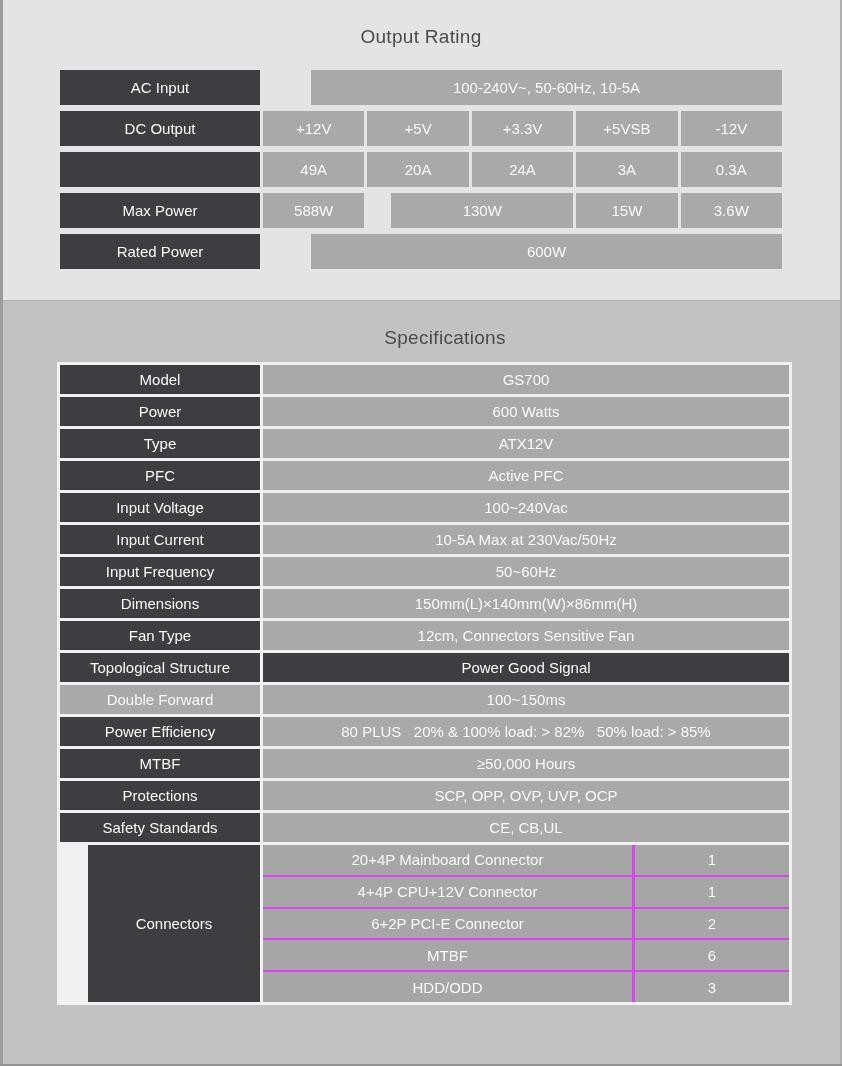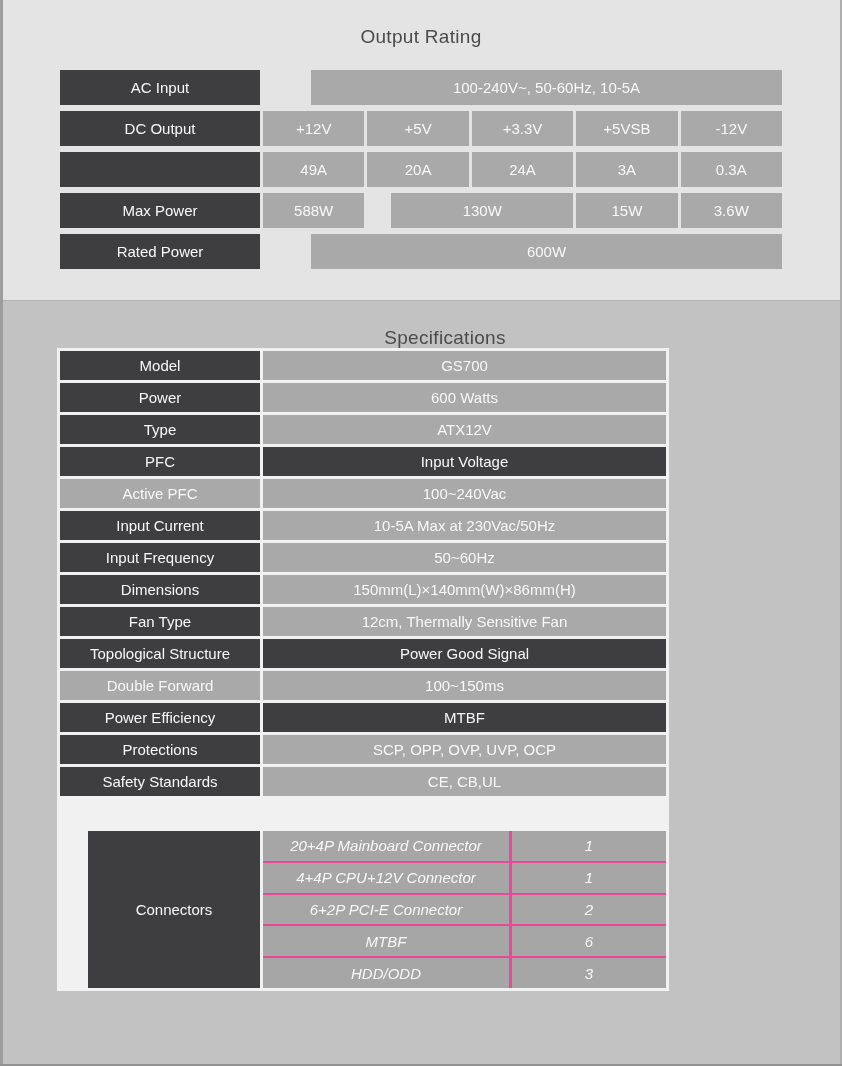--- a/index.html
+++ b/index.html
@@ -51,40 +51,39 @@
     white-space: pre;
     overflow: hidden;
   }
   .cell.dark { background: #3e3e40; }
   .cell.val  { background: #a9a9a9; }
   .span-rest { grid-column: 2 / 7; margin-left: 48px; }
   .span-2    { grid-column: span 2; margin-left: 24px; }
 
   
   .specs-wrap {
-    position: absolute; left: 57px; top: 348px; width: 612px;
+    position: absolute; left: 57px; top: 362px; width: 735px;
     background: #f1f1f1;
     padding: 3px;
   }
   .table-specs {
     display: grid;
     grid-template-columns: 200px 1fr;
     grid-auto-rows: 29px;
     gap: 3px;
   }
   .table-specs .cell { font-size: 15px; }
   .connectors-label { grid-column: 1; grid-row: 16 / 21; margin-left: 28px; }
   .connectors-grid {
     grid-column: 2; grid-row: 16 / 21;
     display: grid;
     grid-template-columns: 1fr 154px;
     grid-template-rows: repeat(5, 1fr);
     gap: 2px 3px;
-    background: #ec4899;
-    font-style: italic;
+    background: #d946ef;
   }
   .connectors-grid .cell { background: #a6a6a6; }
 </style>
 </head>
 <body>
 
 <div class="page">
 
   <section class="section-top">
     <h2 class="section-title">Output Rating</h2>
@@ -128,46 +127,48 @@
       <div class="cell dark">Model</div>
       <div class="cell val">GS700</div>
 
       <div class="cell dark">Power</div>
       <div class="cell val">600 Watts</div>
 
       <div class="cell dark">Type</div>
       <div class="cell val">ATX12V</div>
 
       <div class="cell dark">PFC</div>
+      <div class="cell val">Active PFC</div>
+
       <div class="cell dark">Input Voltage</div>
-
-      <div class="cell val">Active PFC</div>
       <div class="cell val">100~240Vac</div>
 
       <div class="cell dark">Input Current</div>
       <div class="cell val">10-5A Max at 230Vac/50Hz</div>
 
       <div class="cell dark">Input Frequency</div>
       <div class="cell val">50~60Hz</div>
 
       <div class="cell dark">Dimensions</div>
       <div class="cell val">150mm(L)×140mm(W)×86mm(H)</div>
 
       <div class="cell dark">Fan Type</div>
-      <div class="cell val">12cm, Thermally Sensitive Fan</div>
+      <div class="cell val">12cm, Connectors Sensitive Fan</div>
 
       <div class="cell dark">Topological Structure</div>
       <div class="cell dark">Power Good Signal</div>
 
       <div class="cell val">Double Forward</div>
       <div class="cell val">100~150ms</div>
 
       <div class="cell dark">Power Efficiency</div>
+      <div class="cell val">80 PLUS   20% &amp; 100% load: &gt; 82%   50% load: &gt; 85%</div>
 
       <div class="cell dark">MTBF</div>
+      <div class="cell val">≥50,000 Hours</div>
 
       <div class="cell dark">Protections</div>
       <div class="cell val">SCP, OPP, OVP, UVP, OCP</div>
 
       <div class="cell dark">Safety Standards</div>
       <div class="cell val">CE, CB,UL</div>
 
       <div class="cell dark connectors-label">Connectors</div>
       <div class="connectors-grid">
         <div class="cell">20+4P Mainboard Connector</div>

